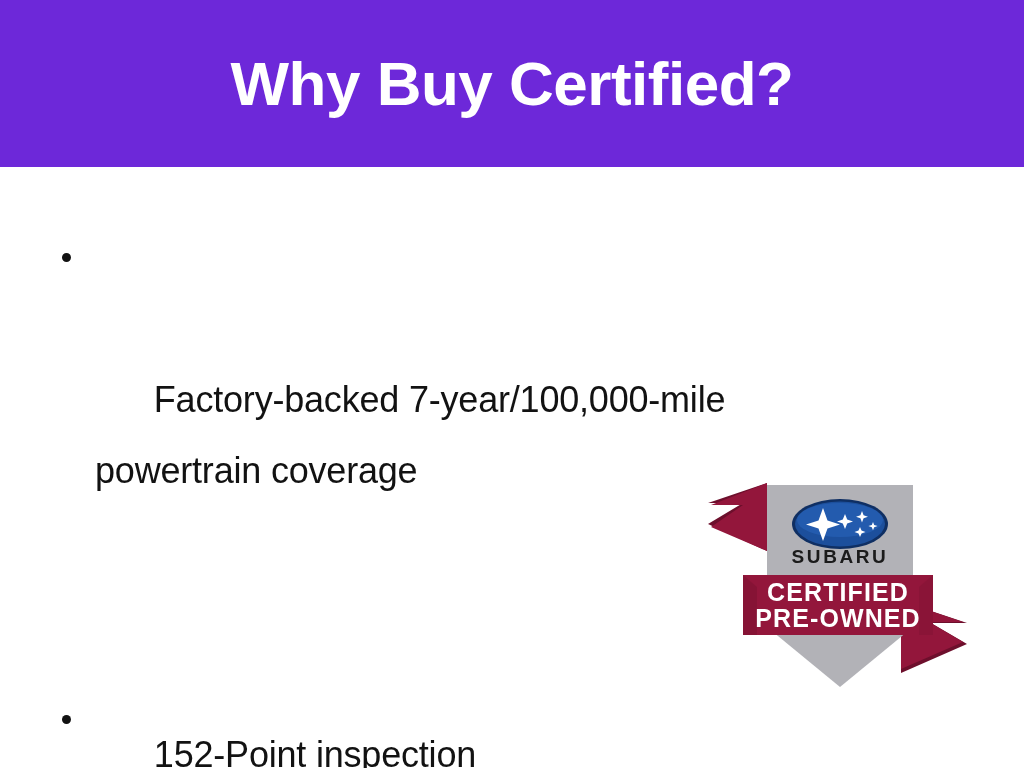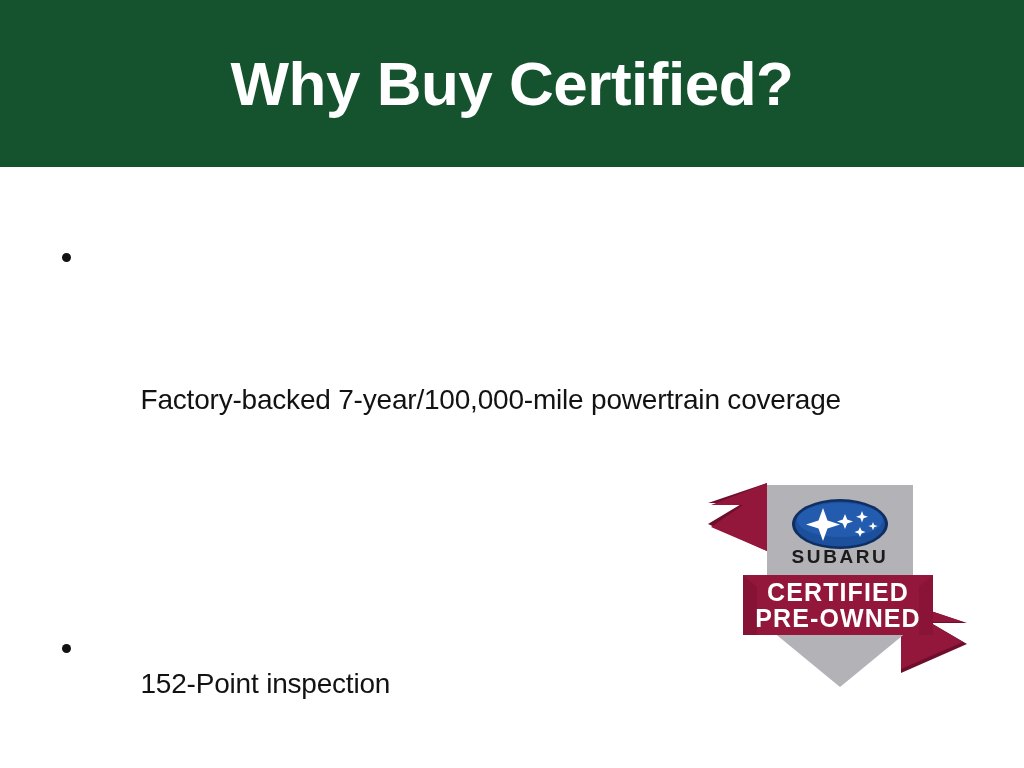--- a/index.html
+++ b/index.html
@@ -54,21 +54,21 @@
     width: 800px;
     margin: 0;
     padding: 0;
     list-style: none;
   }
   .benefit-item {
     position: relative;
     padding-left: 47px;
     color: #121212;
     font-family: "Liberation Sans", sans-serif;
-    font-size: 28px;
+    font-size: 36px;
     font-weight: normal;
     line-height: 71px;
     letter-spacing: -0.2px;
     white-space: pre-wrap;
   }
   .benefit-item .bullet-dot {
     position: absolute;
     left: 14px;
     top: 50%;
     width: 9px;
@@ -104,21 +104,21 @@
   .subaru-wordmark {
     font-family: "Liberation Sans", sans-serif;
     font-weight: bold;
     fill: #1b1b1b;
     letter-spacing: 2.6px;
   }
 </style>
 </head>
 <body>
 
-<div id="header-banner" style="background: #14532d;">
+<div id="header-banner" style="background: #6d28d9;">
   <h1 id="page-title">Why Buy Certified?</h1>
 </div>
 
 <div id="content-area">
 
   <ul id="benefits-list">
     <li class="benefit-item wrap-item">
       <span class="bullet-dot"></span>
       <span>Factory-backed 7-year/100,000-mile powertrain coverage</span>
     </li>

